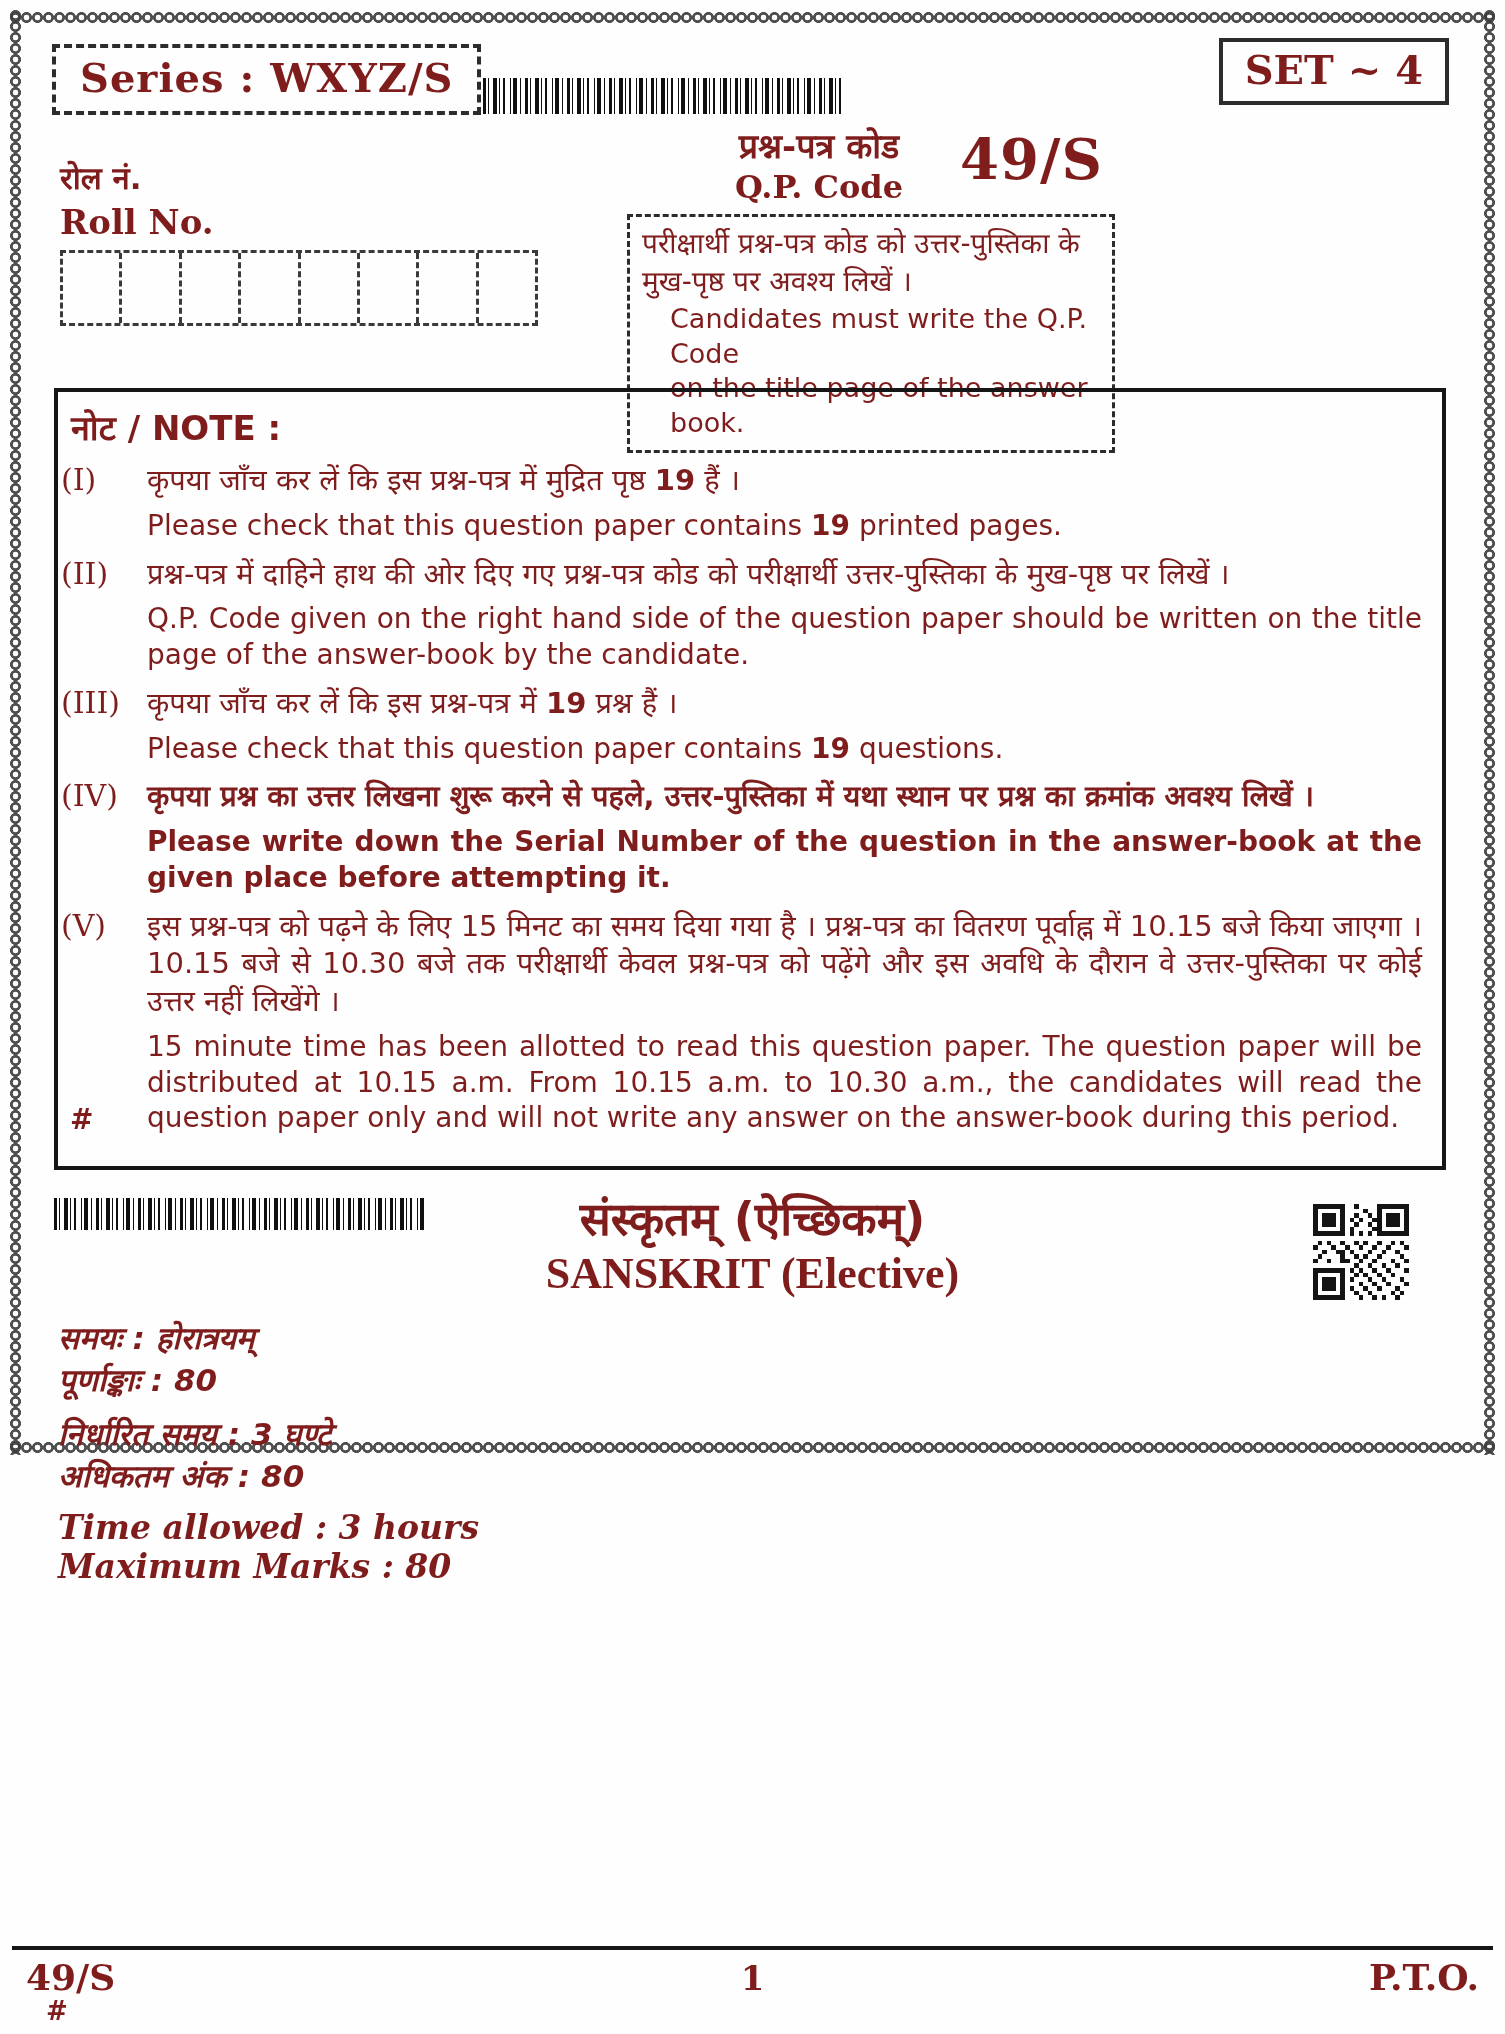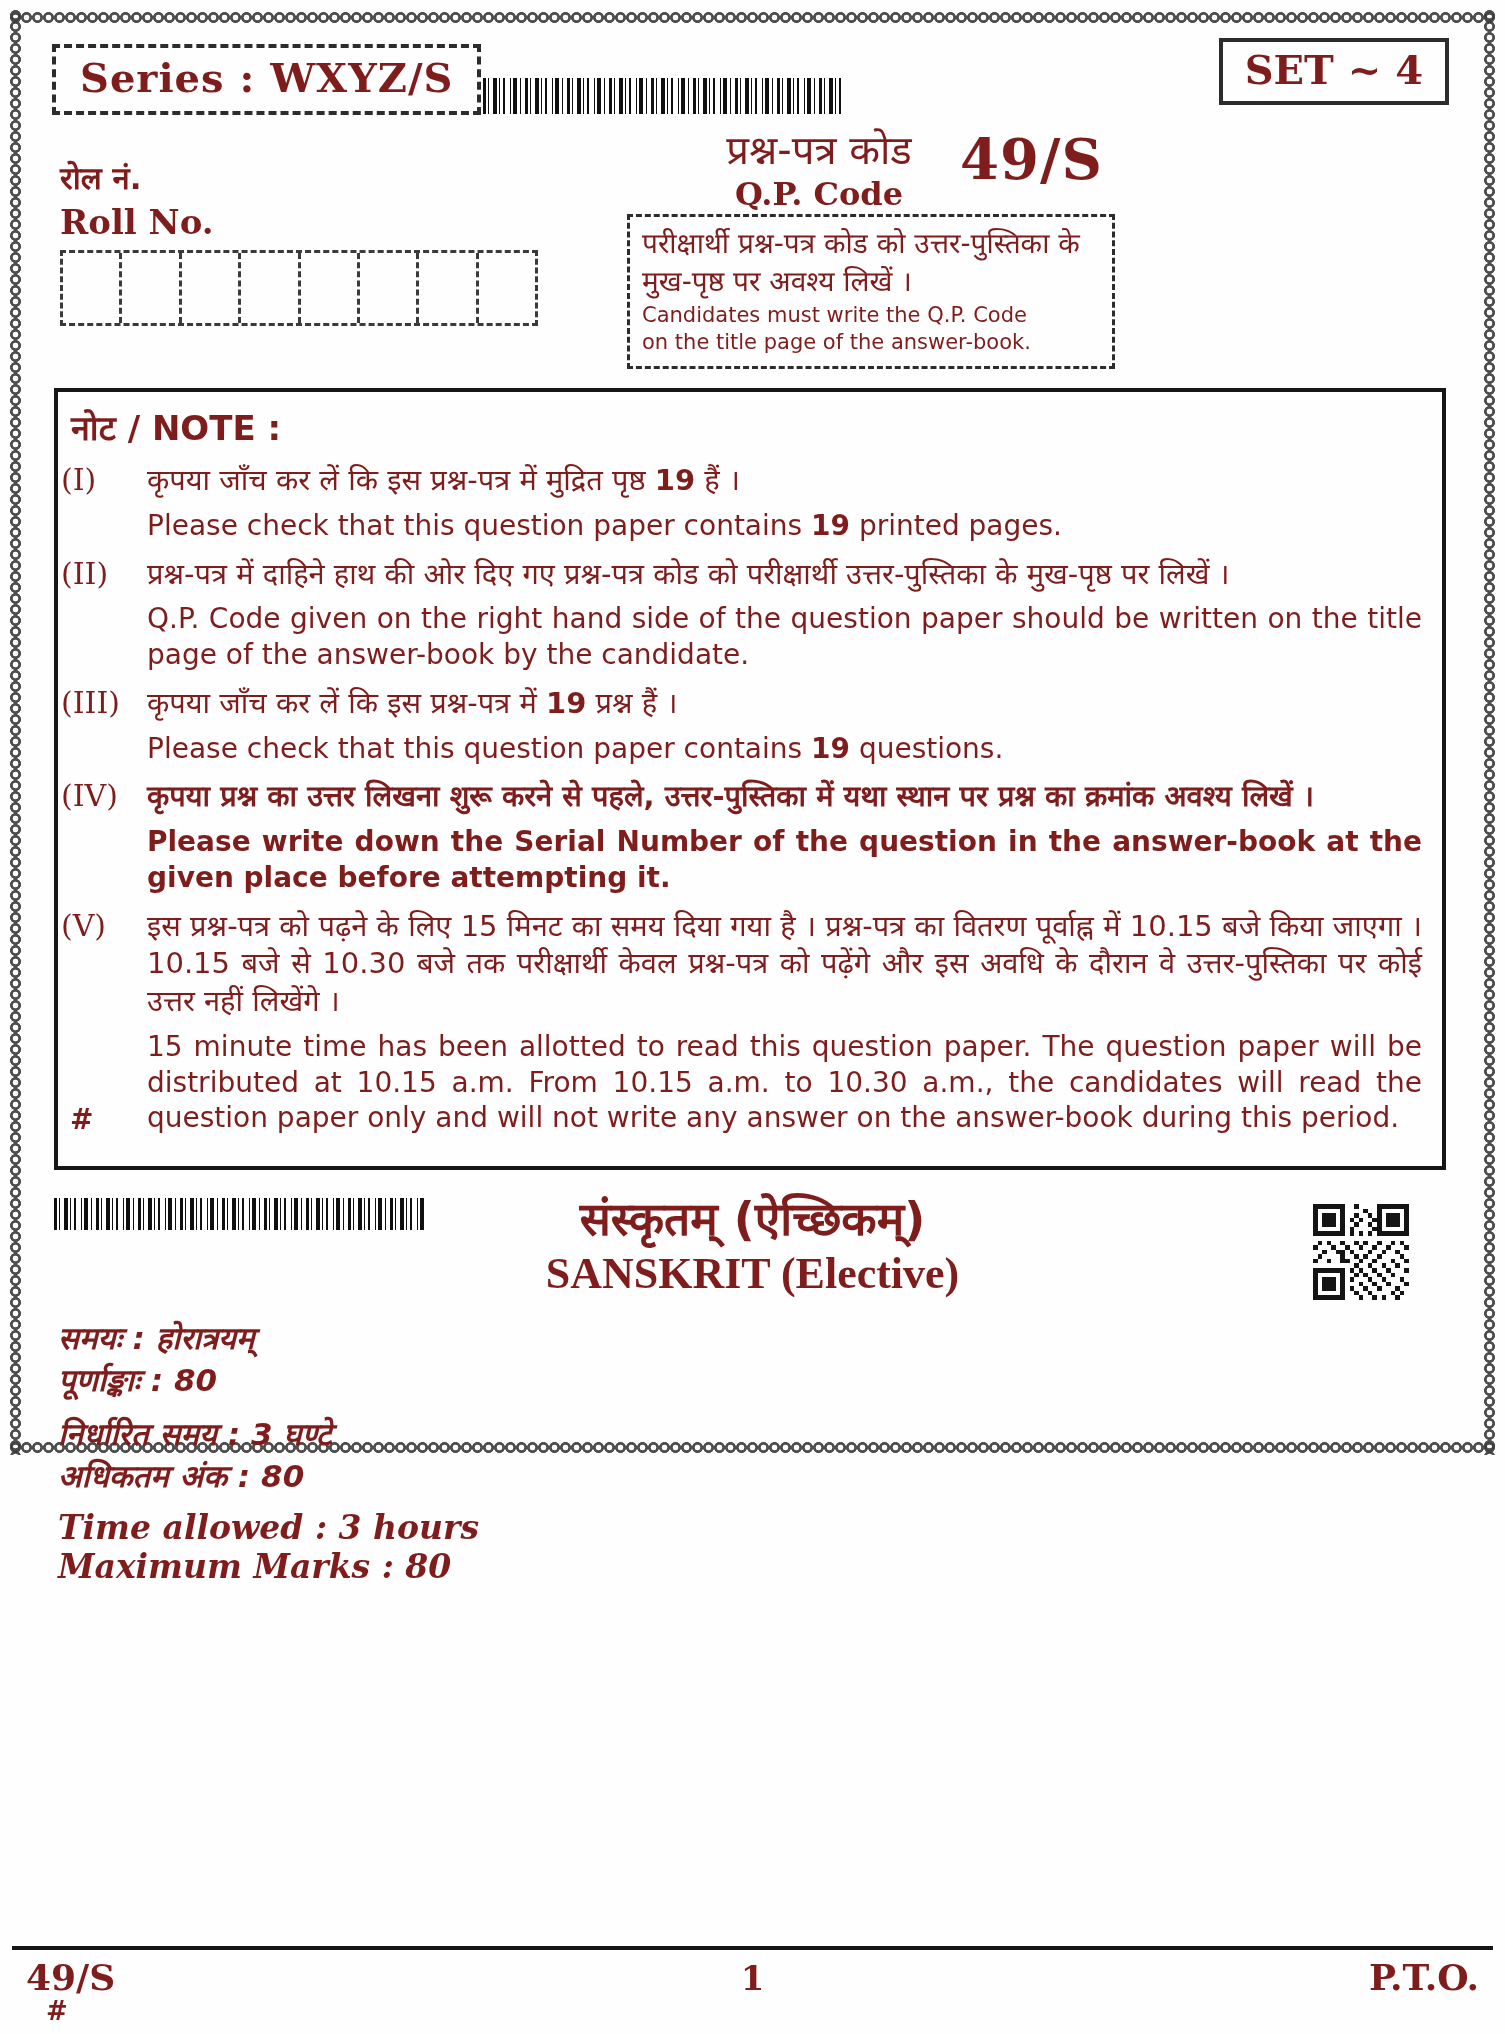--- a/index.html
+++ b/index.html
@@ -30,34 +30,34 @@
       #101010 5px 6px, rgba(0,0,0,0) 6px 10px,
       #101010 10px 14px, rgba(0,0,0,0) 14px 16px,
       #101010 16px 17px, rgba(0,0,0,0) 17px 20px,
       #101010 20px 22px, rgba(0,0,0,0) 22px 27px,
       #101010 27px 28px, rgba(0,0,0,0) 28px 30px,
       #101010 30px 34px, rgba(0,0,0,0) 34px 37px,
       #101010 37px 38px, rgba(0,0,0,0) 38px 42px); }
   #barcode-top { position:absolute; left:483px; top:78px; width:362px; height:36px; }
 
   .qp-labels { position:absolute; left:700px; top:126px; width:238px; text-align:center; }
-  .qp-label-hi { font-size:40px; font-weight:normal; line-height:1.2;text-align:center; }
+  .qp-label-hi { font-size:34px; font-weight:bold; line-height:1.2;text-align:center; }
   .qp-label-en { font-family:"DejaVu Serif","Liberation Serif",serif; font-size:32px; font-weight:bold; line-height:1.25; }
   .qp-value { position:absolute; left:960px; top:126px; font-family:"DejaVu Serif","Liberation Serif",serif;
     font-size:56px; font-weight:bold; letter-spacing:1px; }
 
   .roll-hi { position:absolute; left:60px; top:156px; font-size:31px; font-weight:bold; }
   .roll-en { position:absolute; left:60px; top:202px; font-family:"DejaVu Serif","Liberation Serif",serif; font-size:34px; font-weight:bold; }
   .roll-box { position:absolute; left:60px; top:250px; width:478px; height:76px; border:3px dashed #3a3a3a; display:flex; }
   .roll-cell { flex:1; border-right:3px dashed #3a3a3a; }
   .roll-cell:last-child { border-right:none; }
 
   .candidate-box { position:absolute; left:627px; top:214px; width:488px; border:3px dashed #2c2c2c; padding:8px 12px 10px; }
   .cb-hi { font-size:28px; line-height:1.34; }
-  .cb-en { font-size:21px; line-height:1.28; margin-top:2px; }
+  .cb-en { font-size:27px; line-height:1.28; margin-top:2px;margin-left:28px; }
   .blk { display:block; }
 
   
   .note-box { position:absolute; left:54px; top:388px; width:1392px; height:782px; border:4px solid #161616;
     padding:10px 20px 8px 1px; overflow:hidden; }
   .note-heading { font-size:34px; font-weight:bold; margin:2px 0 12px 12px; }
   .note-item { display:grid; grid-template-columns:80px 1fr; column-gap:8px; margin-bottom:12px; }
   .note-num { font-family:"DejaVu Serif","Liberation Serif",serif; font-size:30px; padding-left:2px; }
   .note-hi { font-size:29px; line-height:1.3; text-align:justify; }
   .note-en { font-size:28px; line-height:1.28; text-align:justify; margin-top:8px; }

